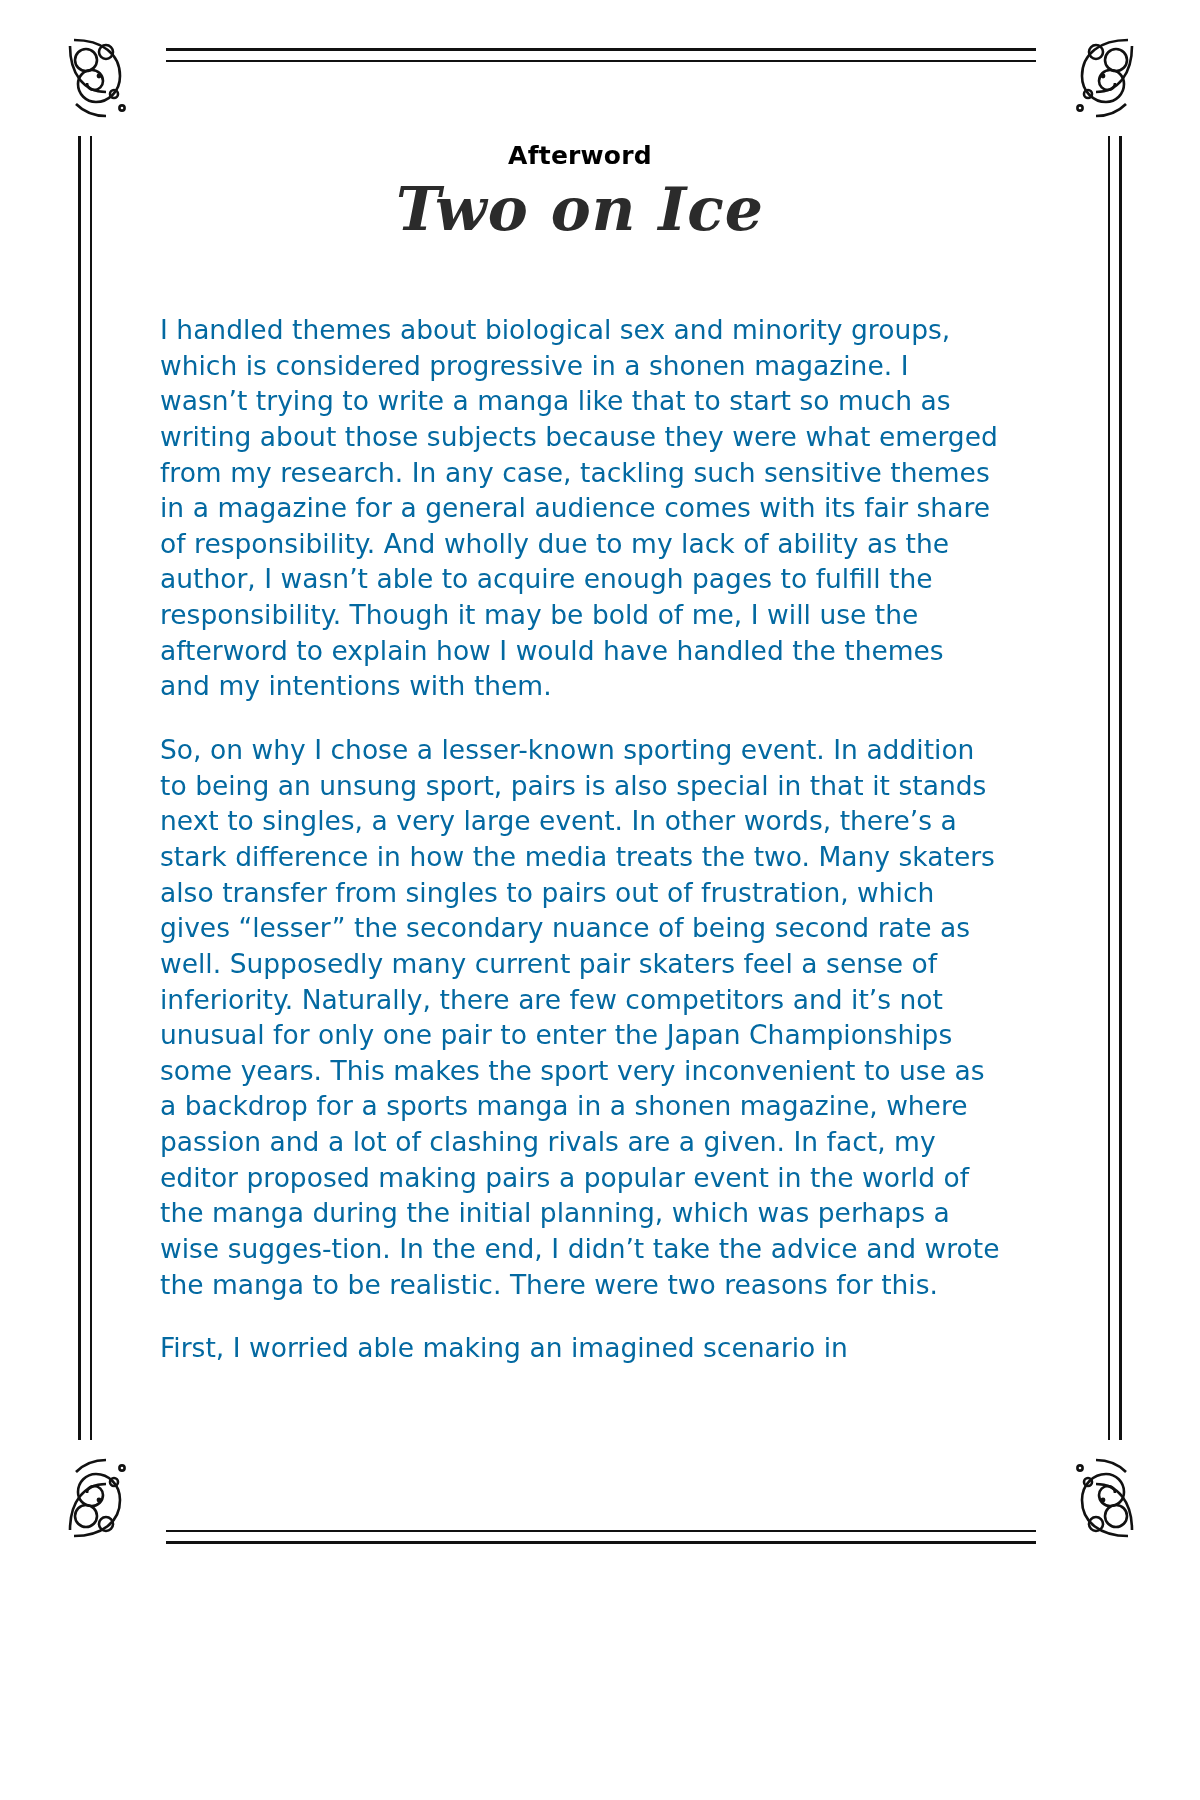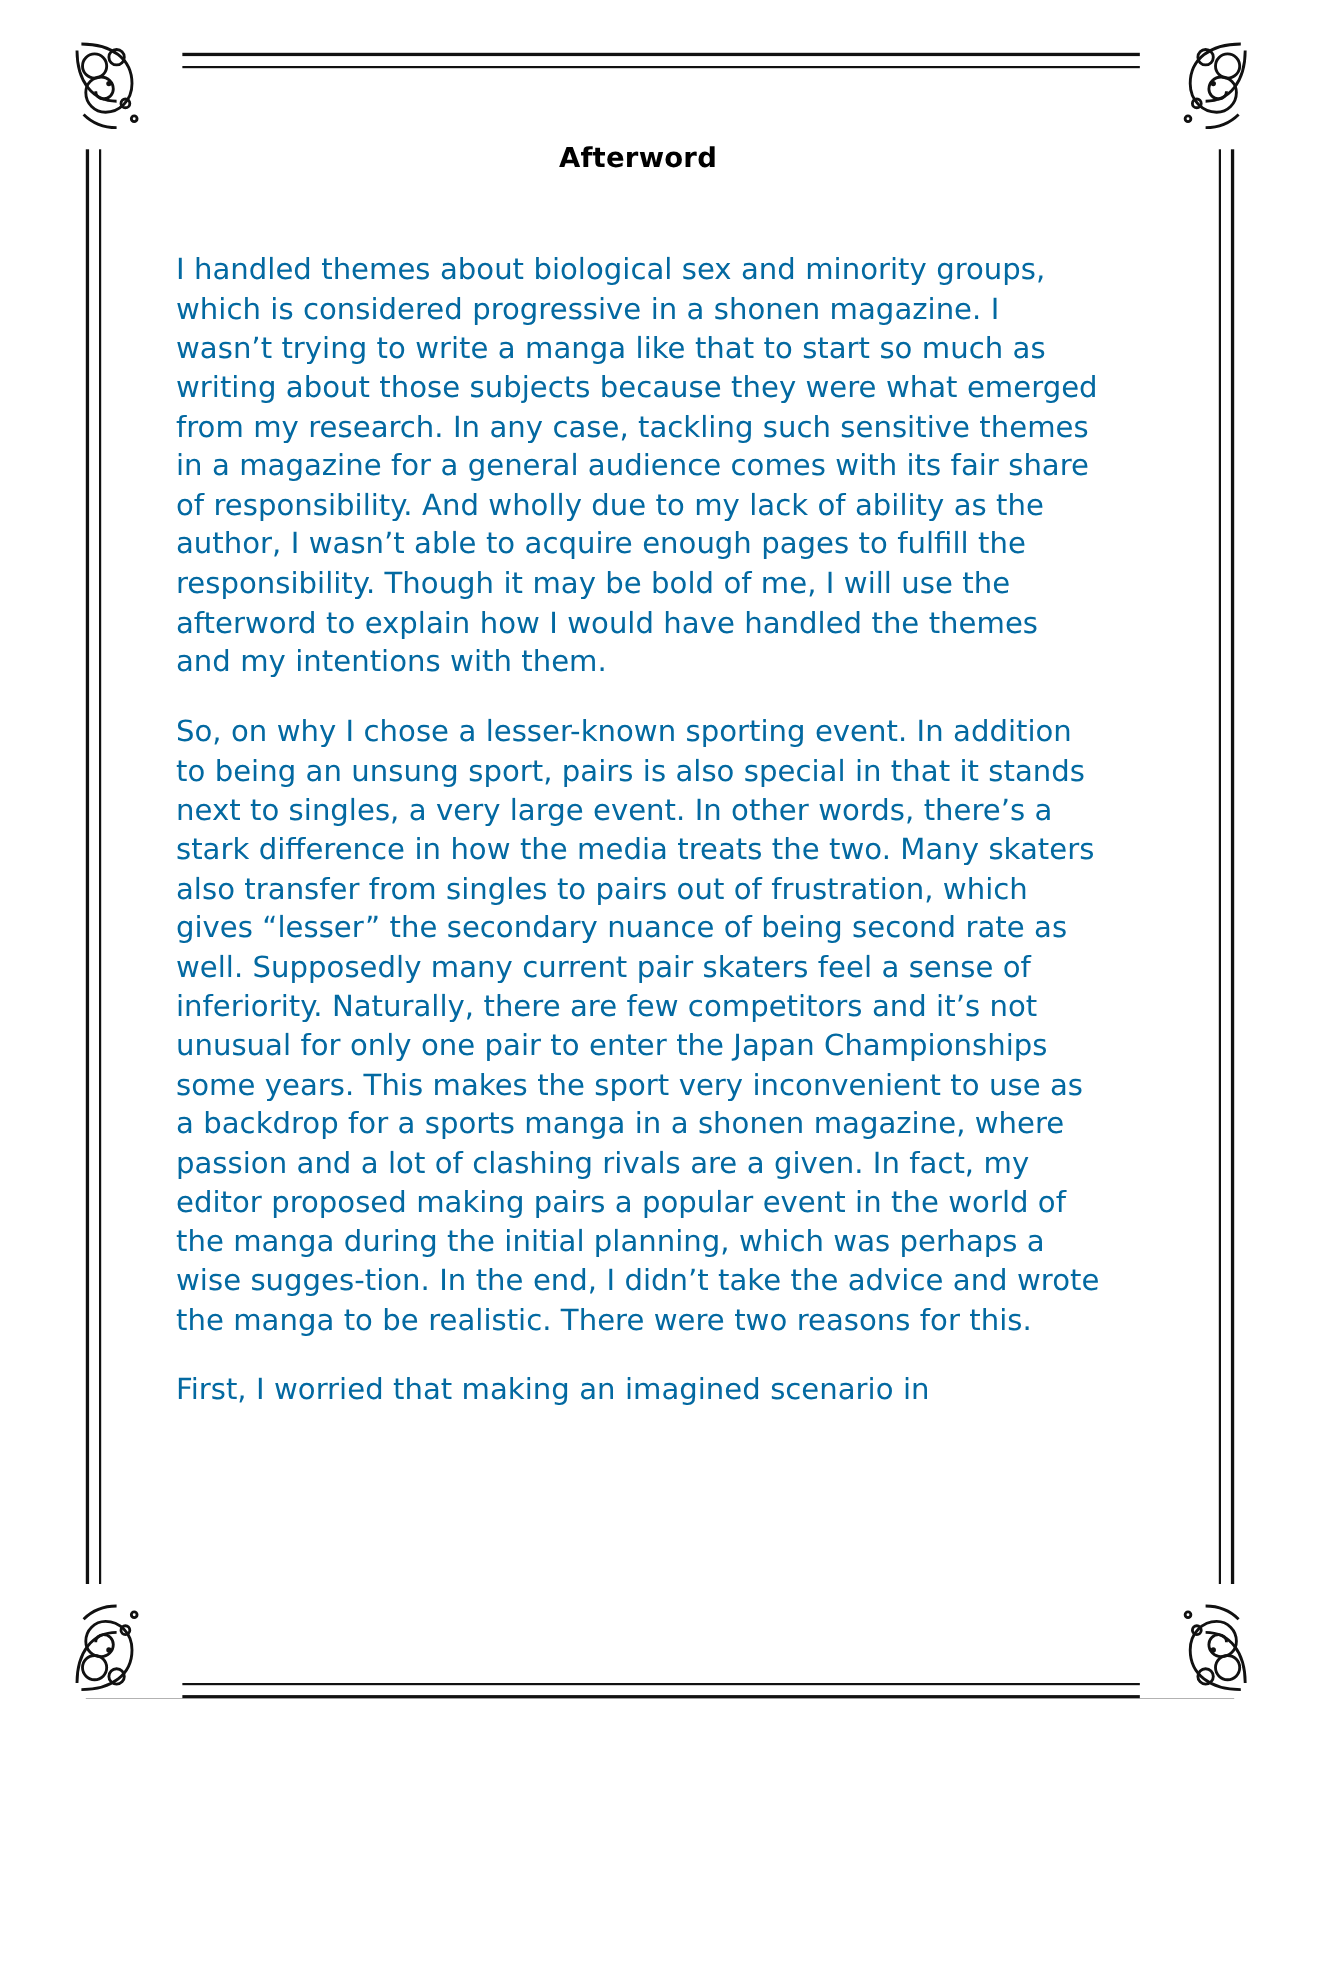--- a/index.html
+++ b/index.html
@@ -64,21 +64,21 @@
     width: 840px;
   }
 
   .afterword-label {
     text-align: center;
     font-family: "DejaVu Sans", sans-serif;
     font-weight: bold;
     font-size: 25px;
     letter-spacing: 0.2px;
     color: #000;
-    margin: 4px 0 6px 0;
+    margin: 16px 0 6px 0;
   }
 
   .title {
     text-align: center;
     font-family: "DejaVu Serif", serif;
     font-style: italic;
     font-size: 60px;
     line-height: 1.1;
     color: #2b2b2b;
     margin: 0;
@@ -167,21 +167,22 @@
         <circle cx="52" cy="62" r="4"></circle>
         <circle cx="60" cy="76" r="2.6"></circle>
         <path d="M14,72 C22,80 32,84 44,84"></path>
       </g>
       <circle cx="37" cy="44" r="2.4" fill="#111"></circle>
     </svg>
   </div>
 
   <div class="content">
     <div class="afterword-label">Afterword</div>
+    <h1 class="title">Two on Ice</h1>
 
     <div class="body">
       <p>I handled themes about biological sex and minority groups, which is considered progressive in a shonen magazine. I wasn’t trying to write a manga like that to start so much as writing about those subjects because they were what emerged from my research. In any case, tackling such sensitive themes in a magazine for a general audience comes with its fair share of responsibility. And wholly due to my lack of ability as the author, I wasn’t able to acquire enough pages to fulfill the responsibility. Though it may be bold of me, I will use the afterword to explain how I would have handled the themes and my intentions with them.</p>
       <p>So, on why I chose a lesser-known sporting event. In addition to being an unsung sport, pairs is also special in that it stands next to singles, a very large event. In other words, there’s a stark difference in how the media treats the two. Many skaters also transfer from singles to pairs out of frustration, which gives “lesser” the secondary nuance of being second rate as well. Supposedly many current pair skaters feel a sense of inferiority. Naturally, there are few competitors and it’s not unusual for only one pair to enter the Japan Championships some years. This makes the sport very inconvenient to use as a backdrop for a sports manga in a shonen magazine, where passion and a lot of clashing rivals are a given. In fact, my editor proposed making pairs a popular event in the world of the manga during the initial planning, which was perhaps a wise sugges-tion. In the end, I didn’t take the advice and wrote the manga to be realistic. There were two reasons for this.</p>
-      <p>First, I worried that making an imagined scenario in</p>
+      <p>First, I worried able making an imagined scenario in</p>
     </div>
   </div>
 
 </div>
 
 </body></html>

